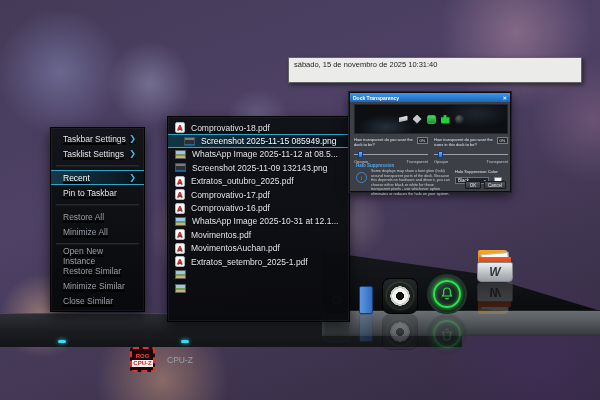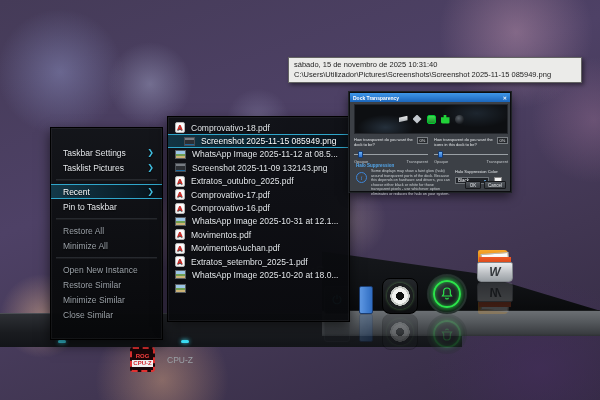--- a/index.html
+++ b/index.html
@@ -114,24 +114,24 @@
     display:flex; align-items:center; justify-content:center; text-shadow:0 1px 1px rgba(0,0,0,.5); }
   .tb-label { color:#d9dcdf; font-size:9px; margin-left:13px; text-shadow:0 1px 1px rgba(0,0,0,.7); }
   .cpuz-icon { width:25px; height:25px; background:#190608; border:2px dashed #e03131; border-radius:3px;
     display:flex; flex-direction:column; align-items:center; justify-content:center; gap:1px; }
   .cpuz-rog { color:#ff4040; font-size:6px; font-weight:bold; line-height:6px; }
   .cpuz-tag { background:#f0f0f0; color:#d31f26; font-size:6px; font-weight:bold; line-height:7px; padding:0 1px; }
   .tb-label2 { color:#9aa0a6; font-size:8.5px; margin-left:12px; }
   .run-dot { position:absolute; top:26px; width:8px; height:3px; border-radius:2px; background:#3cdcf2; box-shadow:0 0 4px #3cdcf2; }
 
   
-  .ctx-menu { position:absolute; left:50px; top:127px; width:113px; z-index:30;
+  .ctx-menu { position:absolute; left:50px; top:127px; width:95px; z-index:30;
     background:linear-gradient(180deg, rgba(18,20,24,.97), rgba(7,8,10,.98));
     border:1px solid #000; box-shadow:0 5px 12px rgba(0,0,0,.6), inset 0 0 0 1px rgba(255,255,255,.05);
-    padding:17px 0; }
+    padding:3px 0;text-decoration:underline; }
   .menu-item { position:relative; height:15px; display:flex; align-items:center; padding:0 8px 0 12px;
     font-size:8.5px; color:#e3e6ea; text-shadow:0 1px 1px rgba(0,0,0,.8); }
   .menu-item.dim { color:#9aa0a7; }
   .menu-item .arrow { margin-left:auto; color:#41bee0; font-size:8px; }
   .menu-item.selected { background:linear-gradient(90deg,#133a4a,#0a1c26 75%, #081017);
     border-top:1px solid #2fa6ca; border-bottom:1px solid #2fa6ca; color:#fff; height:15px;justify-content:center; }
   .menu-sep { height:1px; margin:4px 5px; background:#26292e; box-shadow:0 1px 0 rgba(255,255,255,.05); }
 
   
   .file-menu { position:absolute; left:167px; top:116px; width:183px; height:206px; z-index:31;
@@ -225,21 +225,21 @@
     </div>
     <div class="run-dot" style="left:181px;"></div>
   </div>
 
   <div class="ctx-menu" id="ctx-menu">
       <div class="menu-item">
         <span>Taskbar Settings</span>
         <span class="arrow">❯</span>
       </div>
       <div class="menu-item">
-        <span>Tasklist Pictures</span>
+        <span>Tasklist Settings</span>
         <span class="arrow">❯</span>
       </div>
       <div class="menu-sep"></div>
       <div class="menu-item selected">
         <span>Recent</span>
         <span class="arrow">❯</span>
       </div>
       <div class="menu-item">
         <span>Pin to Taskbar</span>
       </div>
@@ -305,21 +305,20 @@
       <div class="file-row">
         <span class="ficon pdf">A</span>
         <span>MovimentosAuchan.pdf</span>
       </div>
       <div class="file-row">
         <span class="ficon pdf">A</span>
         <span>Extratos_setembro_2025-1.pdf</span>
       </div>
       <div class="file-row">
         <span class="ficon photo"></span>
-        <span>WhatsApp Image 2025-10-20 at 18.0...</span>
       </div>
       <div class="file-row">
         <span class="ficon photo"></span>
       </div>
     </div>
 
   <div class="dialog">
     <div class="dialog-title">
       <span>Dock Transparency</span>
       <span class="dialog-close">✕</span>
@@ -371,16 +370,15 @@
     </div>
     <div class="halo-swatch"></div>
     <div class="dlg-btns">
       <div class="dlg-btn">OK</div>
       <div class="dlg-btn">Cancel</div>
     </div>
   </div>
 
   <div class="tooltip">
     <div>sábado, 15 de novembro de 2025 10:31:40</div>
-    <div>C:\Users\Utilizador\Pictures\Screenshots\Screenshot 2025-11-15 085949.png</div>
   </div>
 
 </div>
 
 </body></html>

